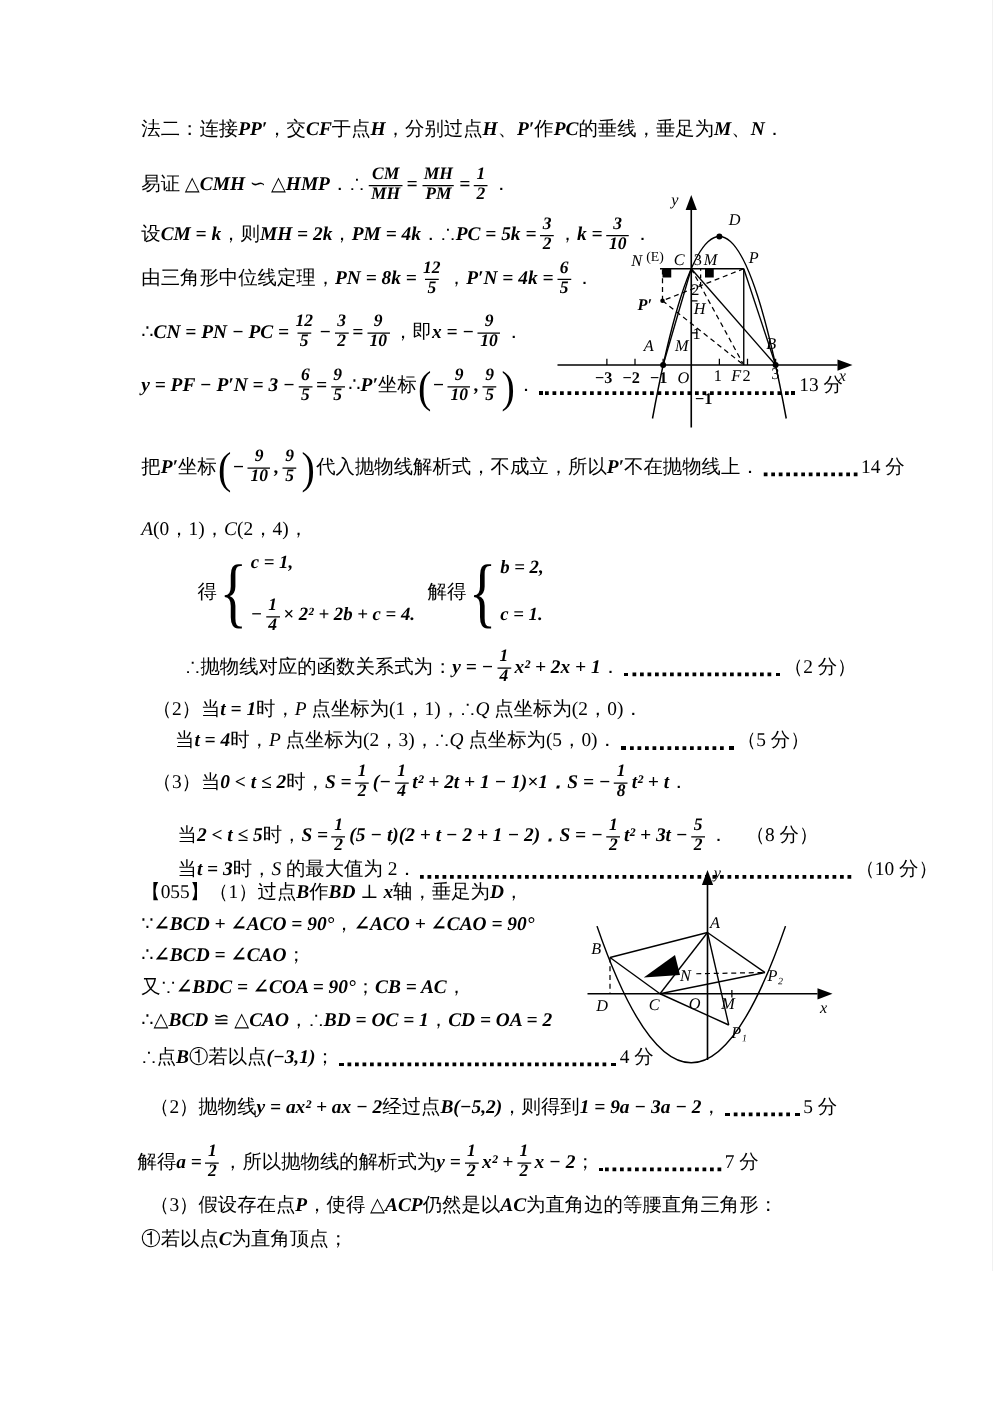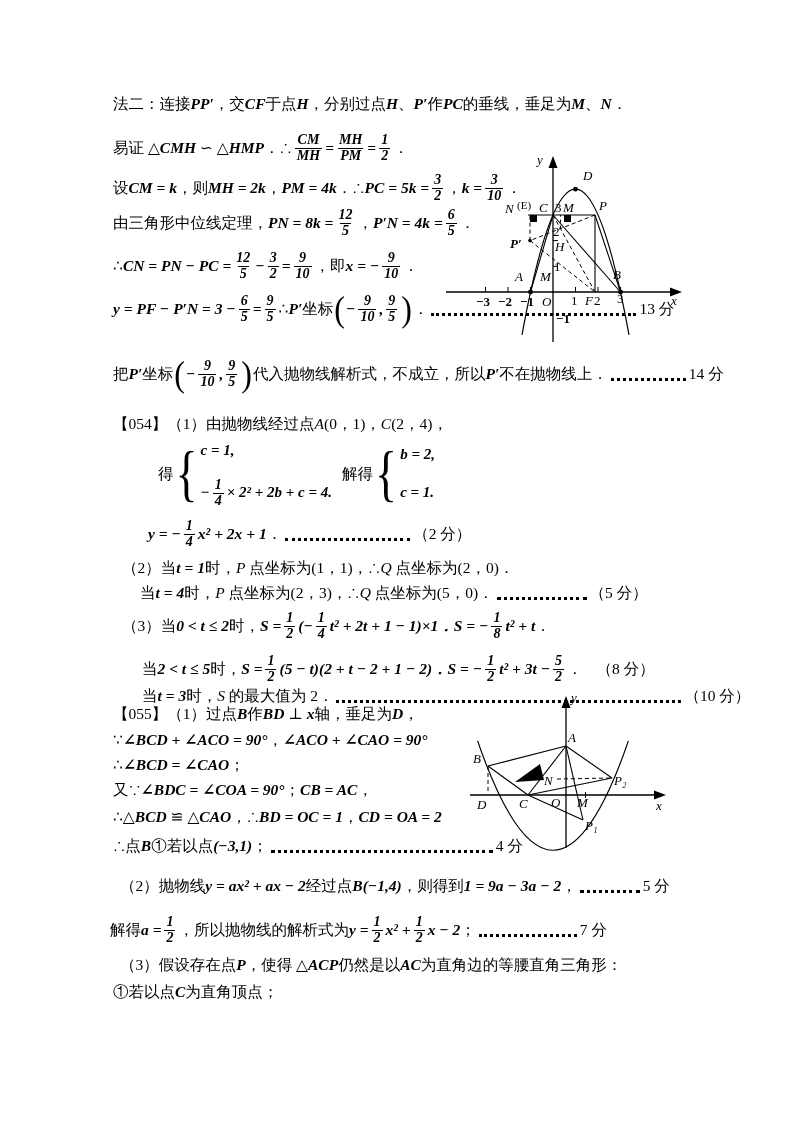--- a/index.html
+++ b/index.html
@@ -32,54 +32,54 @@
 
 <div class="page">
 
   <div class="line" style="left:113px;top:93px;height:22px"><span class="cn">法二：连接</span><span class="mv">PP′</span><span class="cn">，交</span><span class="mv">CF</span><span class="cn">于点</span><span class="mv">H</span><span class="cn">，分别过点</span><span class="mv">H</span><span class="cn">、</span><span class="mv">P′</span><span class="cn">作</span><span class="mv">PC</span><span class="cn">的垂线，垂足为</span><span class="mv">M</span><span class="cn">、</span><span class="mv">N</span><span class="cn">．</span></div>
   <div class="line" style="left:113px;top:126px;height:44px"><span class="cn">易证 △</span><span class="mv">CMH</span><span class="cn"> ∽ △</span><span class="mv">HMP</span><span class="cn">．∴</span><span class="frac"><span class="fn">CM</span><span class="fd">MH</span></span><span class="mv">=</span><span class="frac"><span class="fn">MH</span><span class="fd">PM</span></span><span class="mv">=</span><span class="frac"><span class="fn">1</span><span class="fd">2</span></span><span class="cn">．</span></div>
   <div class="line" style="left:113px;top:168px;height:40px"><span class="cn">设</span><span class="mv">CM = k</span><span class="cn">，则</span><span class="mv">MH = 2k</span><span class="cn">，</span><span class="mv">PM = 4k</span><span class="cn">．∴</span><span class="mv">PC = 5k =</span><span class="frac"><span class="fn">3</span><span class="fd">2</span></span><span class="cn">，</span><span class="mv">k =</span><span class="frac"><span class="fn">3</span><span class="fd">10</span></span><span class="cn">．</span></div>
   <div class="line" style="left:113px;top:202px;height:42px"><span class="cn">由三角形中位线定理，</span><span class="mv">PN = 8k =</span><span class="frac"><span class="fn">12</span><span class="fd">5</span></span><span class="cn">，</span><span class="mv">P′N = 4k =</span><span class="frac"><span class="fn">6</span><span class="fd">5</span></span><span class="cn">．</span></div>
   <div class="line" style="left:113px;top:245px;height:42px"><span class="cn">∴</span><span class="mv">CN = PN − PC =</span><span class="frac"><span class="fn">12</span><span class="fd">5</span></span><span class="mv">−</span><span class="frac"><span class="fn">3</span><span class="fd">2</span></span><span class="mv">=</span><span class="frac"><span class="fn">9</span><span class="fd">10</span></span><span class="cn">，即</span><span class="mv">x = −</span><span class="frac"><span class="fn">9</span><span class="fd">10</span></span><span class="cn">．</span></div>
   <div class="line" style="left:113px;top:288px;height:42px"><span class="mv">y = PF − P′N = 3 −</span><span class="frac"><span class="fn">6</span><span class="fd">5</span></span><span class="mv">=</span><span class="frac"><span class="fn">9</span><span class="fd">5</span></span><span class="cn">∴</span><span class="mv">P′</span><span class="cn">坐标</span><span class="bigp">(</span><span class="mv">−</span><span class="frac"><span class="fn">9</span><span class="fd">10</span></span><span class="mv">,</span><span class="frac"><span class="fn">9</span><span class="fd">5</span></span><span class="bigp">)</span><span class="cn">．</span><span class="dots" style="width: 205px;"></span><span class="cn">13 分</span></div>
   <div class="line" style="left:113px;top:352px;height:44px"><span class="cn">把</span><span class="mv">P′</span><span class="cn">坐标</span><span class="bigp">(</span><span class="mv">−</span><span class="frac"><span class="fn">9</span><span class="fd">10</span></span><span class="mv">,</span><span class="frac"><span class="fn">9</span><span class="fd">5</span></span><span class="bigp">)</span><span class="cn">代入抛物线解析式，不成立，所以</span><span class="mv">P′</span><span class="cn">不在抛物线上．</span><span class="dots" style="width: 75px;"></span><span class="cn">14 分</span></div>
-  <div class="line" style="left:113px;top:412px;height:24px"><span class="cn">【054】（1）由抛物线经过点</span><span class="mi">A</span><span class="cn">(0，1)，</span><span class="mi">C</span><span class="cn">(2，4)，</span></div>
+  <div class="line" style="left:113px;top:412px;height:24px"><span class="mi">A</span><span class="cn">(0，1)，</span><span class="mi">C</span><span class="cn">(2，4)，</span></div>
 
   <div class="line" style="left:158px;top:438px;height:72px">
     <span class="cn">得</span>
     <span class="cases">
       <span class="brace">{</span>
       <span class="crows">
         <span class="crow"><span class="mv">c = 1,</span></span>
         <span class="crow"><span class="mv">−</span><span class="frac"><span class="fn">1</span><span class="fd">4</span></span><span class="mv">× 2² + 2b + c = 4.</span></span>
       </span>
     </span>
     <span class="cn" style="margin-left:8px">解得</span>
     <span class="cases">
       <span class="brace">{</span>
       <span class="crows">
         <span class="crow"><span class="mv">b = 2,</span></span>
         <span class="crow"><span class="mv">c = 1.</span></span>
       </span>
     </span>
   </div>
 
-  <div class="line" style="left:148px;top:512px;height:44px"><span class="mv">y = −</span><span class="frac"><span class="fn">1</span><span class="fd">4</span></span><span class="mv">x² + 2x + 1</span><span class="cn">．</span><span class="dots" style="width: 125px;"></span><span class="cn">（2 分）</span></div>
+  <div class="line" style="left:148px;top:512px;height:44px"><span class="cn">∴抛物线对应的函数关系式为：</span><span class="mv">y = −</span><span class="frac"><span class="fn">1</span><span class="fd">4</span></span><span class="mv">x² + 2x + 1</span><span class="cn">．</span><span class="dots" style="width: 125px;"></span><span class="cn">（2 分）</span></div>
   <div class="line" style="left:122px;top:556px;height:24px"><span class="cn">（2）当</span><span class="mv">t = 1</span><span class="cn">时，</span><span class="mi">P</span><span class="cn"> 点坐标为(1，1)，∴</span><span class="mi">Q</span><span class="cn"> 点坐标为(2，0)．</span></div>
   <div class="line" style="left:140px;top:580px;height:26px"><span class="cn">当</span><span class="mv">t = 4</span><span class="cn">时，</span><span class="mi">P</span><span class="cn"> 点坐标为(2，3)，∴</span><span class="mi">Q</span><span class="cn"> 点坐标为(5，0)．</span><span class="dots" style="width: 90px;"></span><span class="cn">（5 分）</span></div>
   <div class="line" style="left:122px;top:605px;height:42px"><span class="cn">（3）当</span><span class="mv">0 &lt; t ≤ 2</span><span class="cn">时，</span><span class="mv">S =</span><span class="frac"><span class="fn">1</span><span class="fd">2</span></span><span class="mv">(−</span><span class="frac"><span class="fn">1</span><span class="fd">4</span></span><span class="mv">t² + 2t + 1 − 1)×1．S = −</span><span class="frac"><span class="fn">1</span><span class="fd">8</span></span><span class="mv">t² + t</span><span class="cn">．</span></div>
   <div class="line" style="left:142px;top:647px;height:44px"><span class="cn">当</span><span class="mv">2 &lt; t ≤ 5</span><span class="cn">时，</span><span class="mv">S =</span><span class="frac"><span class="fn">1</span><span class="fd">2</span></span><span class="mv">(5 − t)(2 + t − 2 + 1 − 2)．S = −</span><span class="frac"><span class="fn">1</span><span class="fd">2</span></span><span class="mv">t² + 3t −</span><span class="frac"><span class="fn">5</span><span class="fd">2</span></span><span class="cn">．</span><span class="sp" style="width: 14px;"></span><span class="cn">（8 分）</span></div>
   <div class="line" style="left:142px;top:684px;height:24px"><span class="cn">当</span><span class="mv">t = 3</span><span class="cn">时，</span><span class="mi">S</span><span class="cn"> 的最大值为 2．</span><span class="dots" style="width: 345px;"></span><span class="cn">（10 分）</span></div>
   <div class="line" style="left:113px;top:702px;height:24px"><span class="cn">【055】（1）过点</span><span class="mv">B</span><span class="cn">作</span><span class="mv">BD</span><span class="cn"> ⊥ </span><span class="mv">x</span><span class="cn">轴，垂足为</span><span class="mv">D</span><span class="cn">，</span></div>
   <div class="line" style="left:113px;top:727px;height:26px"><span class="cn">∵</span><span class="mv">∠BCD + ∠ACO = 90°</span><span class="cn">，</span><span class="mv">∠ACO + ∠CAO = 90°</span></div>
   <div class="line" style="left:113px;top:753px;height:24px"><span class="cn">∴</span><span class="mv">∠BCD = ∠CAO</span><span class="cn">；</span></div>
   <div class="line" style="left:113px;top:777px;height:26px"><span class="cn">又∵</span><span class="mv">∠BDC = ∠COA = 90°</span><span class="cn">；</span><span class="mv">CB = AC</span><span class="cn">，</span></div>
   <div class="line" style="left:113px;top:804px;height:26px"><span class="cn">∴△</span><span class="mv">BCD</span><span class="cn"> ≌ △</span><span class="mv">CAO</span><span class="cn">，∴</span><span class="mv">BD = OC = 1</span><span class="cn">，</span><span class="mv">CD = OA = 2</span></div>
   <div class="line" style="left:113px;top:833px;height:26px"><span class="cn">∴点</span><span class="mv">B</span><span class="cn">①若以点</span><span class="mv">(−3,1)</span><span class="cn">；</span><span class="dots" style="width: 222px;"></span><span class="cn">4 分</span></div>
-  <div class="line" style="left:120px;top:871px;height:30px"><span class="cn">（2）抛物线</span><span class="mv">y = ax² + ax − 2</span><span class="cn">经过点</span><span class="mv">B(−1,4)</span><span class="cn">，则得到</span><span class="mv">1 = 9a − 3a − 2</span><span class="cn">，</span><span class="dots" style="width: 60px;"></span><span class="cn">5 分</span></div>
+  <div class="line" style="left:120px;top:871px;height:30px"><span class="cn">（2）抛物线</span><span class="mv">y = ax² + ax − 2</span><span class="cn">经过点</span><span class="mv">B(−5,2)</span><span class="cn">，则得到</span><span class="mv">1 = 9a − 3a − 2</span><span class="cn">，</span><span class="dots" style="width: 60px;"></span><span class="cn">5 分</span></div>
   <div class="line" style="left:110px;top:907px;height:46px"><span class="cn">解得</span><span class="mv">a =</span><span class="frac"><span class="fn">1</span><span class="fd">2</span></span><span class="cn">，所以抛物线的解析式为</span><span class="mv">y =</span><span class="frac"><span class="fn">1</span><span class="fd">2</span></span><span class="mv">x² +</span><span class="frac"><span class="fn">1</span><span class="fd">2</span></span><span class="mv">x − 2</span><span class="cn">；</span><span class="dots" style="width: 98px;"></span><span class="cn">7 分</span></div>
   <div class="line" style="left:120px;top:953px;height:24px"><span class="cn">（3）假设存在点</span><span class="mv">P</span><span class="cn">，使得 △</span><span class="mv">ACP</span><span class="cn">仍然是以</span><span class="mv">AC</span><span class="cn">为直角边的等腰直角三角形：</span></div>
   <div class="line" style="left:113px;top:980px;height:24px"><span class="cn">①若以点</span><span class="mv">C</span><span class="cn">为直角顶点；</span></div>
 
   <svg class="fig" style="left:440px;top:150px" width="250" height="196" viewBox="0 0 250 196">
 
     <line x1="6" y1="142" x2="230" y2="142" stroke-width="1.3"></line>
     <polygon points="230,137.5 242,142 230,146.5" fill="#000" stroke="none"></polygon>
     <line x1="113" y1="16" x2="113" y2="192" stroke-width="1.3"></line>
     <polygon points="108.5,18 113,6 117.5,18" fill="#000" stroke="none"></polygon>

